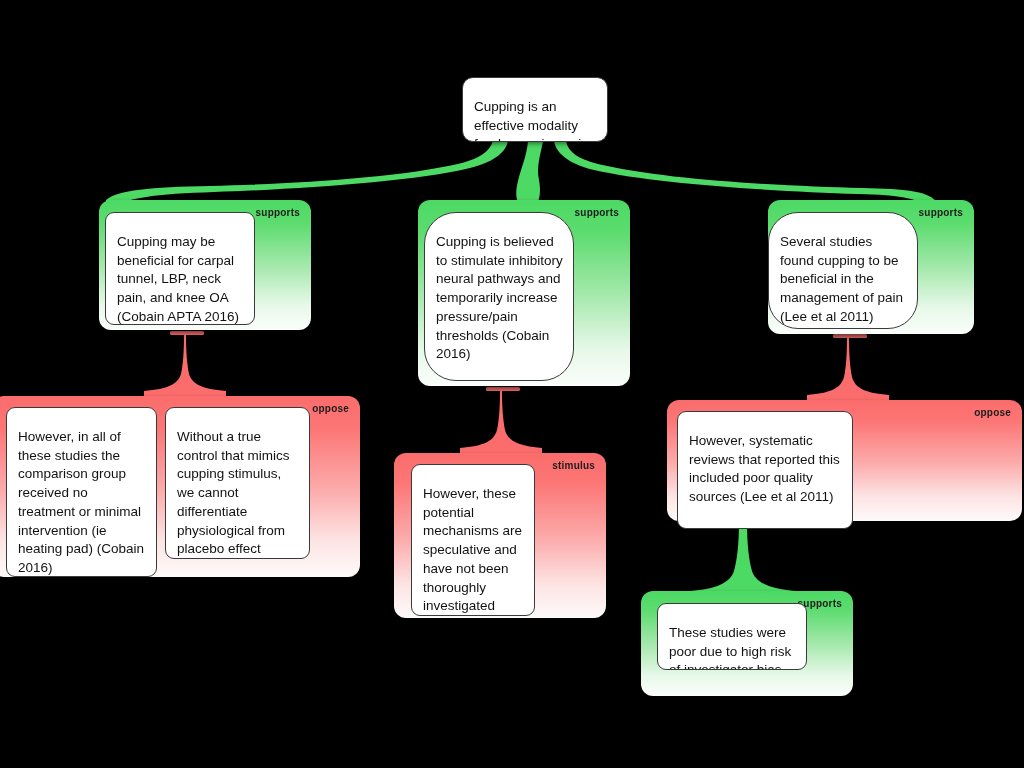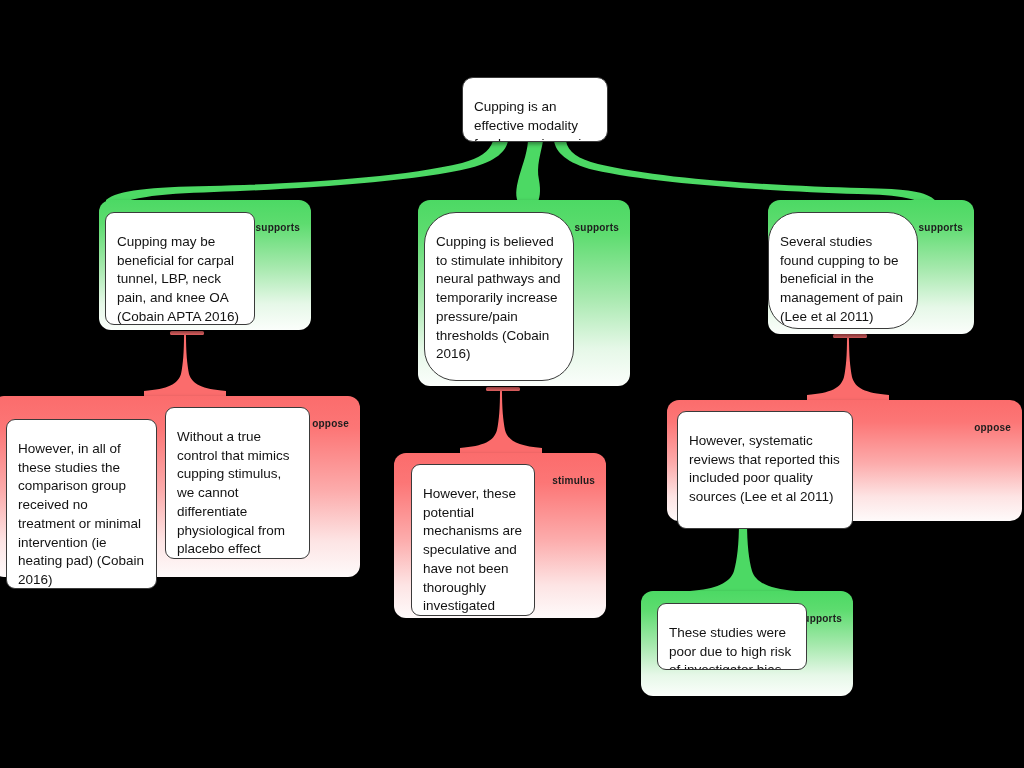--- a/index.html
+++ b/index.html
@@ -32,21 +32,21 @@
     box-shadow: 3px 3px 5px rgba(0,0,0,0.55);
   }
   .group.supports {
     background: linear-gradient(to bottom, #4cd964 0%, #5ddc6f 18%, #a7e9ae 52%, #e6f8e8 80%, #fbfefb 100%);
   }
   .group.opposes {
     background: linear-gradient(to bottom, #fb6c6c 0%, #fc7676 18%, #fcabab 52%, #fde4e4 80%, #fefafa 100%);
   }
   .group-label {
     position: absolute;
-    top: 22px;
+    top: 7px;
     right: 11px;
     font-size: 10px;
     font-weight: bold;
     color: #1d1d1d;
     letter-spacing: 0.2px;
     white-space: nowrap;
   }
 
   
   .card {
@@ -171,21 +171,21 @@
 
   <div class="group supports" style="left:768px; top:200px; width:206px; height:134px;">
     <span class="group-label">supports</span>
     <div class="card" style="left:0; top:12px; width:150px; height:117px;border-radius:30px;">
       <span>Several studies found cupping to be beneficial in the management of pain (Lee et al 2011)</span>
     </div>
   </div>
 
   <div class="group opposes" style="left:-8px; top:396px; width:368px; height:181px;">
     <span class="group-label">oppose</span>
-    <div class="card" style="left:14px; top:11px; width:151px; height:170px;margin-top:12px;">
+    <div class="card" style="left:14px; top:11px; width:151px; height:170px;">
       <span>However, in all of these studies the comparison group received no treatment or minimal intervention (ie heating pad) (Cobain 2016)</span>
     </div>
     <div class="card" style="left:173px; top:11px; width:145px; height:152px;">
       <span>Without a true control that mimics cupping stimulus, we cannot differentiate physiological from placebo effect (Cobain 2022)</span>
     </div>
   </div>
 
   <div class="group opposes" style="left:394px; top:453px; width:212px; height:165px;">
     <span class="group-label">stimulus</span>
     <div class="card" style="left:17px; top:11px; width:124px; height:152px;">

